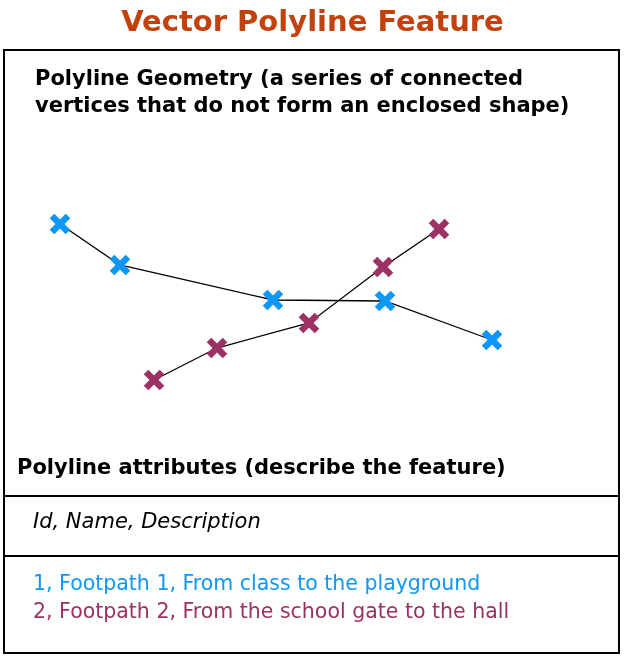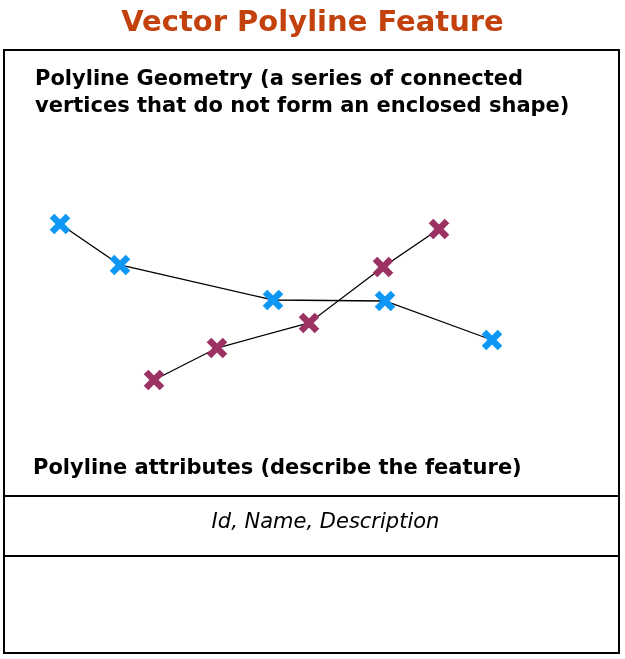--- a/index.html
+++ b/index.html
@@ -68,37 +68,36 @@
     height: 0;
     border-top: 2px solid #000000;
   }
   .div-1 { top: 444px; }
   .div-2 { top: 504px; }
   .attr-heading {
     position: absolute;
     left: 0;
     top: 404px;
     width: 564px;
-    padding-left: 28px;
+    padding-left: 12px;
     box-sizing: border-box;
     font-weight: bold;
     font-size: 21px;
     color: #000000;
   }
   .attr-fields {
     position: absolute;
     left: 0;
     top: 458px;
     width: 613px;
     padding-left: 28px;
     box-sizing: border-box;
     font-style: italic;
     font-size: 21px;
     color: #000000;
-    text-align: center;
   }
   .rows {
     position: absolute;
     left: 0;
     top: 518px;
     width: 613px;
     padding-left: 28px;
     box-sizing: border-box;
   }
   .row {
@@ -174,15 +173,19 @@
     </svg>
 
     <div class="attr-heading">Polyline attributes (describe the feature)</div>
 
     <div class="divider div-1"></div>
 
     <div class="attr-fields">Id, Name, Description</div>
 
     <div class="divider div-2"></div>
 
+    <div class="rows">
+      <div class="row row-1">1, Footpath 1, From class to the playground</div>
+      <div class="row row-2">2, Footpath 2, From the school gate to the hall</div>
+    </div>
 
   </div>
 </div>
 
 </body></html>

